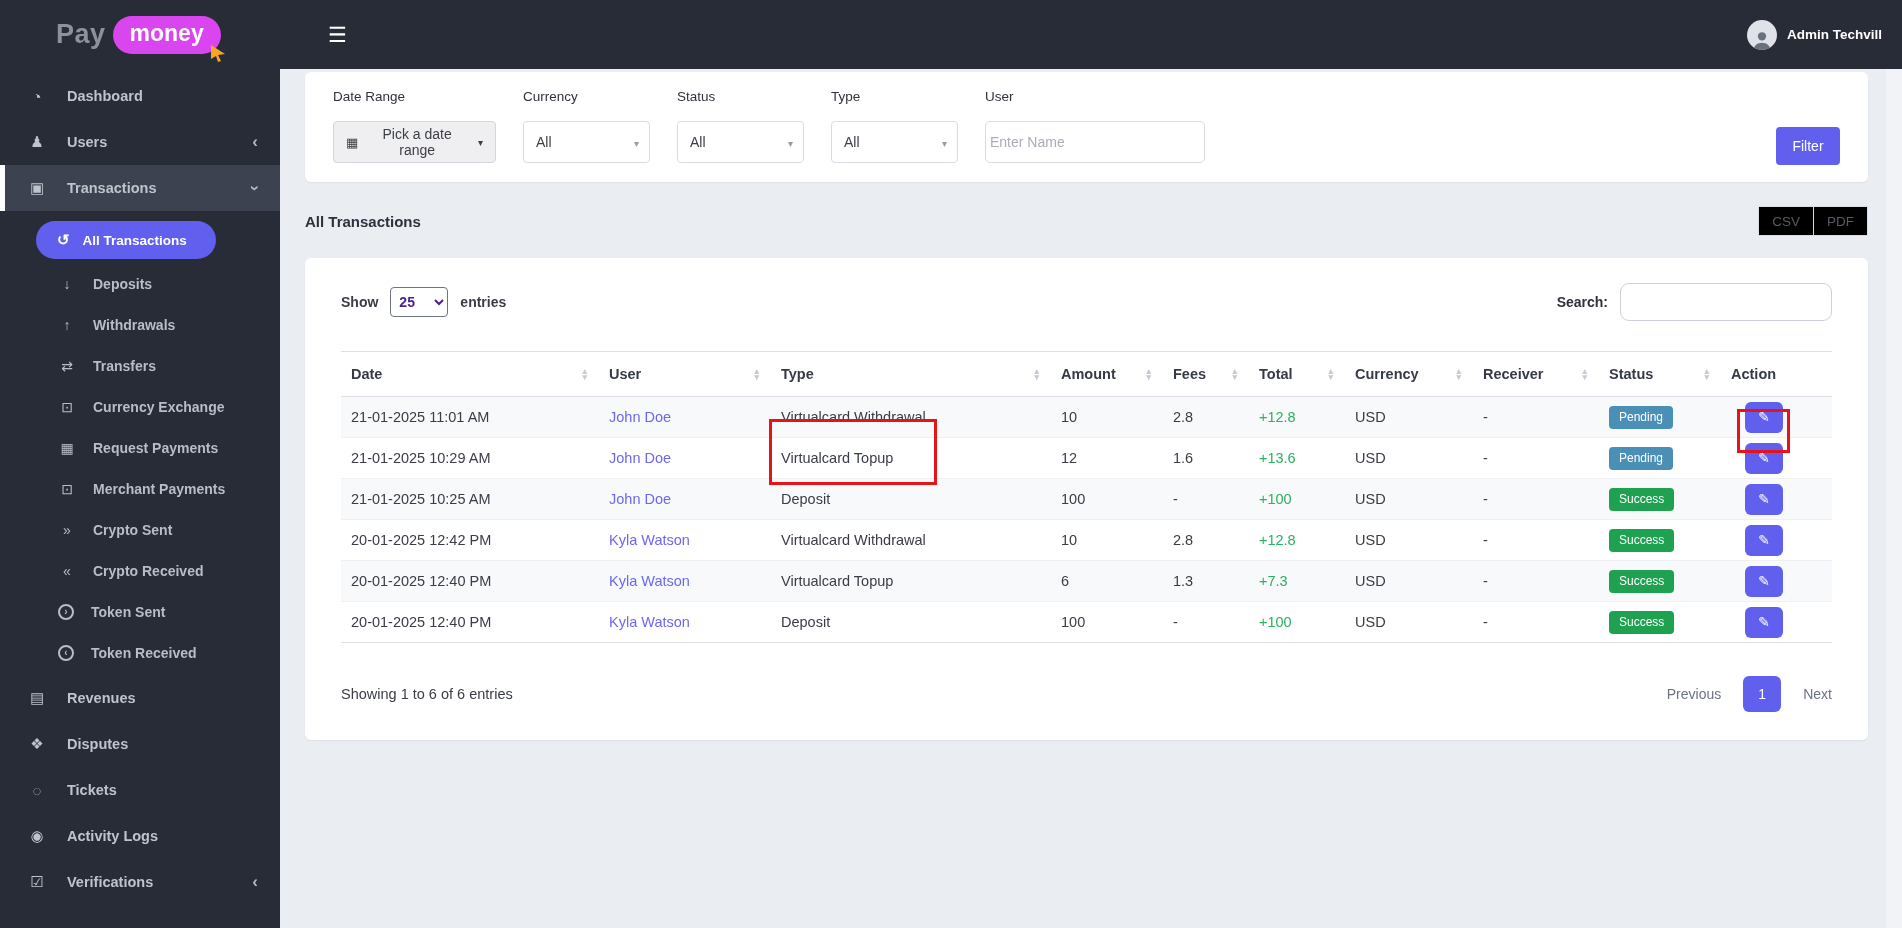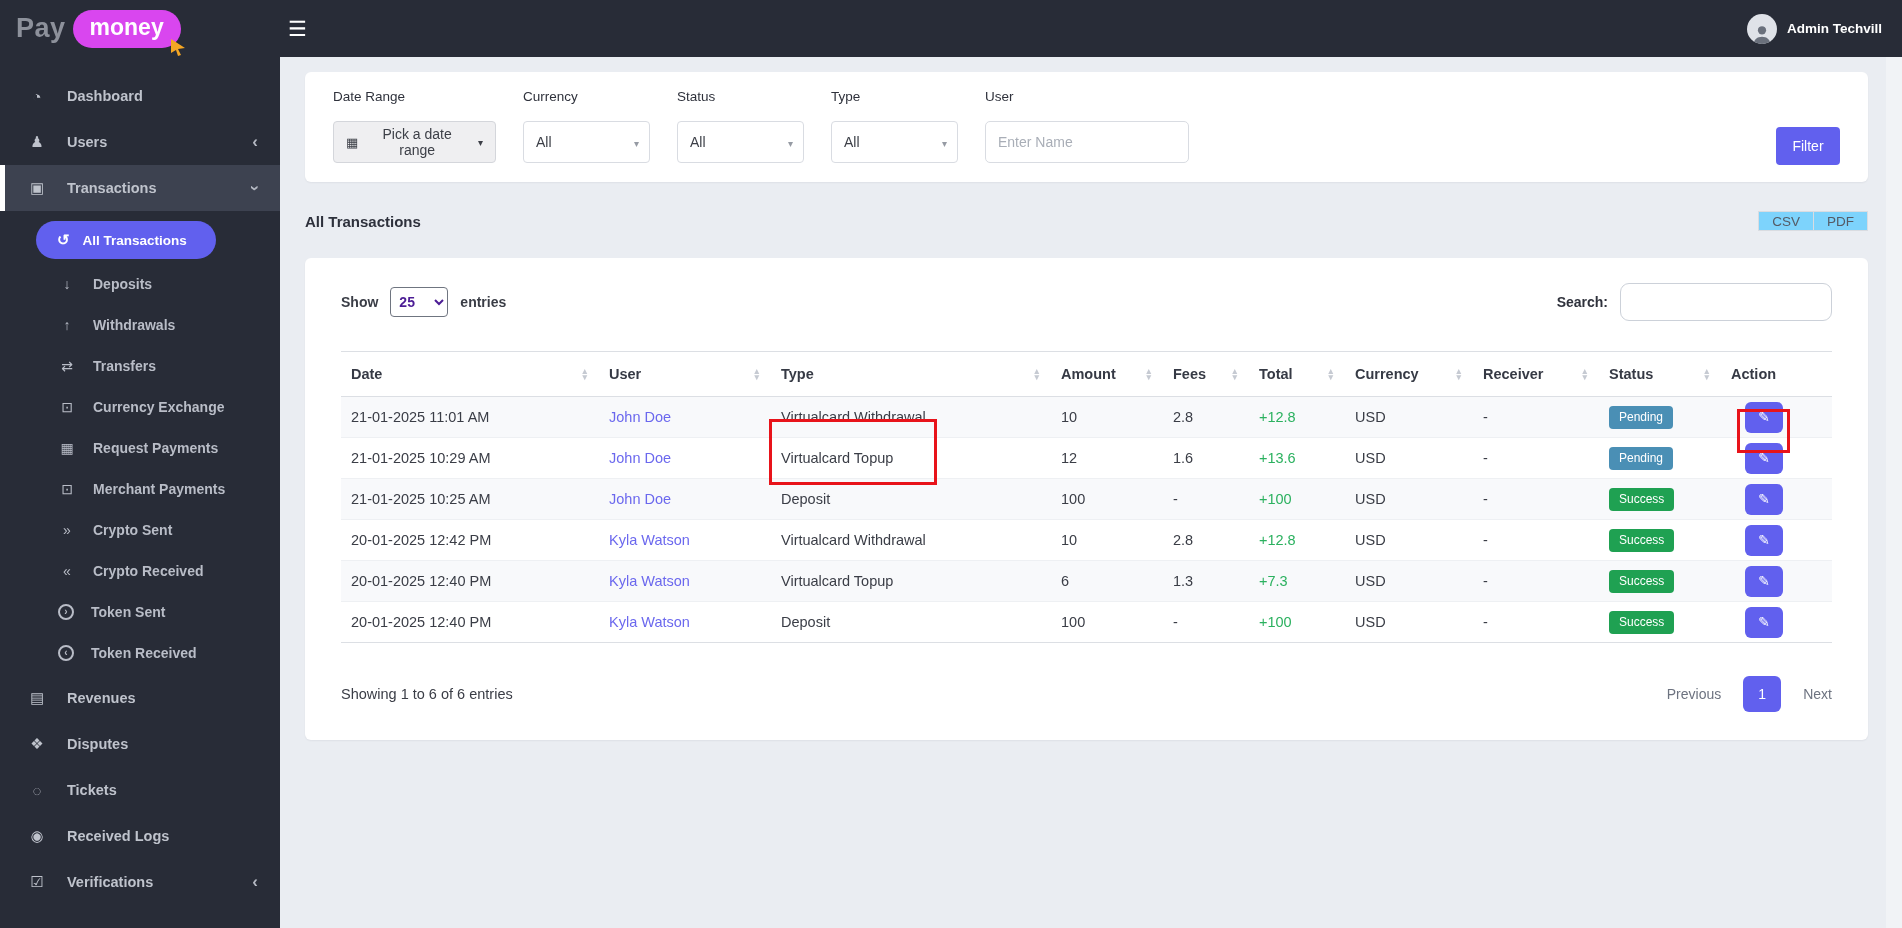--- a/index.html
+++ b/index.html
@@ -1,21 +1,21 @@
 <!DOCTYPE html>
 <html><head>
 <meta charset="utf-8">
 <style>
   * { margin:0; padding:0; box-sizing:border-box; }
   body { font-family:"Liberation Sans", sans-serif; }
   .page { position:relative; width:1902px; height:928px; background:#eaedf2; overflow:hidden; }
 
   
-  .navbar { position:absolute; top:0; left:0; width:100%; height:57px; background:#282c37;
-            display:flex; align-items:center; z-index:5; }
+  .navbar { position:absolute; top:0; left:0; width:100%; height:69px; background:#282c37;
+            display:flex; align-items:center; z-index:5;padding-left:40px; }
   .logo-zone { width:280px; display:flex; align-items:center; padding-left:16px; }
   .logo-pay { font-size:27px; font-weight:800; color:#8d919b; letter-spacing:.5px; }
   .logo-pill { position:relative; margin-left:7px; background:#d946ef; border-radius:22px;
                padding:4px 17px 7px; color:#fff; font-size:23px; font-weight:800; }
   .logo-cursor { position:absolute; right:-6px; bottom:-8px; }
   .hamburger { color:#fff; font-size:21px; margin-left:8px; cursor:pointer; }
   .admin { margin-left:auto; display:flex; align-items:center; gap:10px; padding-right:20px; cursor:pointer; }
   .avatar { width:30px; height:30px; border-radius:50%; background:#dfe2e8; display:flex;
             align-items:flex-end; justify-content:center; overflow:hidden; }
   .admin-name { color:#fff; font-size:13.5px; font-weight:700; }
@@ -52,32 +52,32 @@
   .fgroup { display:flex; flex-direction:column; }
   .flabel { font-size:13.5px; font-weight:400; color:#2f323c; margin-bottom:17px; }
   .date-btn { width:163px; height:42px; background:#efeff1; border:1px solid #d4d6db; border-radius:4px;
               display:flex; align-items:center; gap:7px; padding:0 12px; font-size:14px; color:#3c3f47; cursor:pointer; }
   .date-btn .cal { font-size:13px; }
   .date-btn .dcaret { font-size:10px; margin-left:2px; color:#3c3f47; }
   .sel { position:relative; width:127px; height:42px; border:1px solid #d9dce2; border-radius:4px;
          background:#fff; display:flex; align-items:center; padding:0 26px 0 12px;
          font-size:14px; color:#3c3f47; cursor:pointer; }
   .sel .caret { position:absolute; right:10px; top:16px; color:#969ba4; font-size:10px; }
-  .uinput { width:204px; height:42px; border:1px solid #d9dce2; border-radius:5px; padding:0 12px;
+  .uinput { width:220px; height:42px; border:1px solid #d9dce2; border-radius:5px; padding:0 4px;
             font-size:14px; color:#3c3f47; font-family:"Liberation Sans", sans-serif; }
   .uinput::placeholder { color:#a9aeb7; }
   .filter-btn { margin-left:auto; align-self:flex-end; margin-bottom:17px; width:64px; height:38px;
                 background:#6160ee; color:#fff; border:none; border-radius:4px; font-size:14px;
                 font-family:"Liberation Sans", sans-serif; cursor:pointer; }
 
   
   .section-row { margin-top:26px; height:26px; display:flex; align-items:center; justify-content:space-between; }
   .section-title { font-size:15px; font-weight:700; color:#2e313c; }
   .export { display:flex; }
-  .exp-btn { height:20px; padding:0 13px; background:#7dd3fc; border:1px solid #d9dce1; font-size:13.5px;
+  .exp-btn { height:30px; padding:0 13px; background:#000000; border:1px solid #d9dce1; font-size:13.5px;
              color:#555b66; cursor:pointer; font-family:"Liberation Sans", sans-serif; }
   .exp-btn + .exp-btn { margin-left:-1px; }
 
   
   .table-card { margin-top:24px; padding:24px 36px 28px; }
   .tc-controls { display:flex; align-items:center; justify-content:space-between; height:40px; }
   .show-group { display:flex; align-items:center; gap:12px; font-size:14px; font-weight:700; color:#3a3d46; }
   .size-select { width:58px; height:30px; border:1px solid #6f7580; border-radius:4px; font-size:14px;
                  font-weight:700; color:#4c1d95; padding:0 4px; background:#fff;
                  font-family:"Liberation Sans", sans-serif; }
@@ -220,21 +220,21 @@
       <div class="side-item">
         <span class="ico">❖</span>
         <span>Disputes</span>
       </div>
       <div class="side-item">
         <span class="ico">◌</span>
         <span>Tickets</span>
       </div>
       <div class="side-item">
         <span class="ico">◉</span>
-        <span>Received Logs</span>
+        <span>Activity Logs</span>
       </div>
       <div class="side-item">
         <span class="ico">☑</span>
         <span>Verifications</span>
         <span class="chev">‹</span>
       </div>
     </div>
   </aside>
 
   <main class="main">

